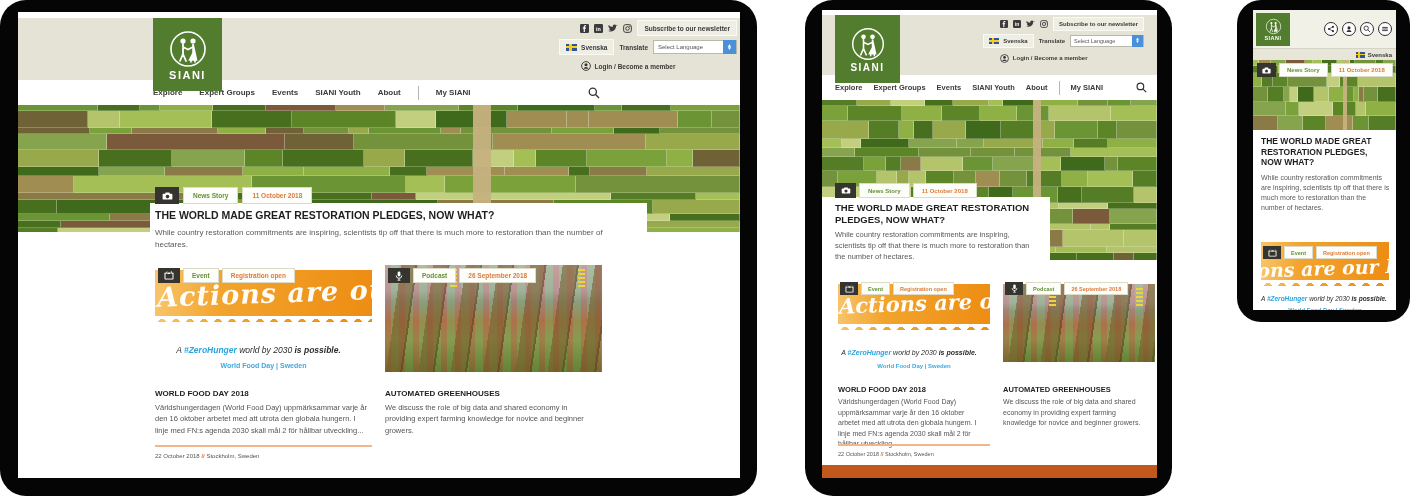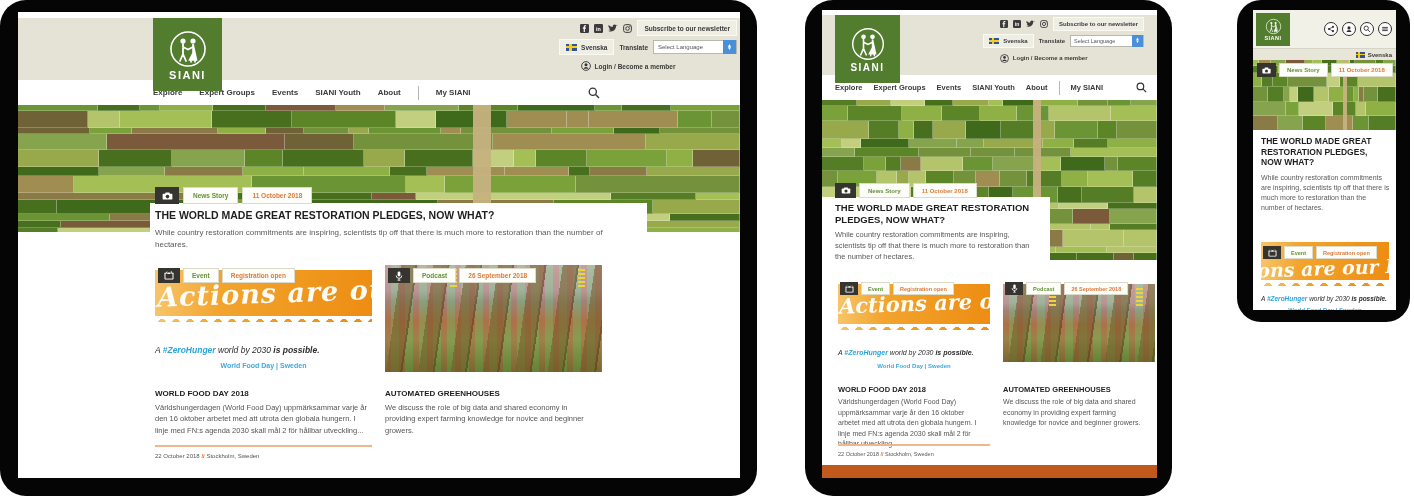--- a/index.html
+++ b/index.html
@@ -43,21 +43,21 @@
   .overlay{position:absolute;background:#fff;z-index:6;}
   .h-title{font-weight:bold;color:#1e1e1e;line-height:1.25;}
   .h-body{color:#5a5a5a;line-height:1.45;}
 
   .card{position:absolute;}
   .banner{position:absolute;left:0;right:0;background:linear-gradient(90deg,#f8c469 0%,#f2a42d 30%,#ee8d13 100%);overflow:hidden;z-index:2;}
   .banner::after{content:"";position:absolute;left:0;right:0;bottom:-1px;height:7px;
     background-image:radial-gradient(7px 9px at 7px 9px,transparent 68%,#fff 71%);
     background-size:14px 9px;background-repeat:repeat-x;}
   .script{color:rgba(255,255,255,.96);font-family:"DejaVu Serif",serif;font-style:italic;font-weight:bold;white-space:nowrap;transform:rotate(-2deg);display:block;}
-  .tagline{position:absolute;left:0;right:10px;color:#2c2c2c;font-style:italic;white-space:nowrap;}
+  .tagline{position:absolute;left:0;right:10px;text-align:center;color:#2c2c2c;font-style:italic;white-space:nowrap;}
   .tagline .tag{color:#2ba3dc;font-weight:bold;}
   .tagline b{font-style:italic;}
   .subtitle{position:absolute;left:0;right:0;text-align:center;color:#3fa8de;font-weight:bold;}
   .c-title{position:absolute;left:0;font-weight:bold;color:#1e1e1e;}
   .c-body{position:absolute;left:0;right:4px;color:#555;line-height:1.5;}
   .divider{position:absolute;left:0;right:0;height:2px;background:#f0b78c;}
   .meta{position:absolute;left:0;color:#555;}
   .meta .slash{color:#e0763c;font-weight:bold;}
 
   .photo{position:absolute;left:0;right:0;overflow:hidden;

